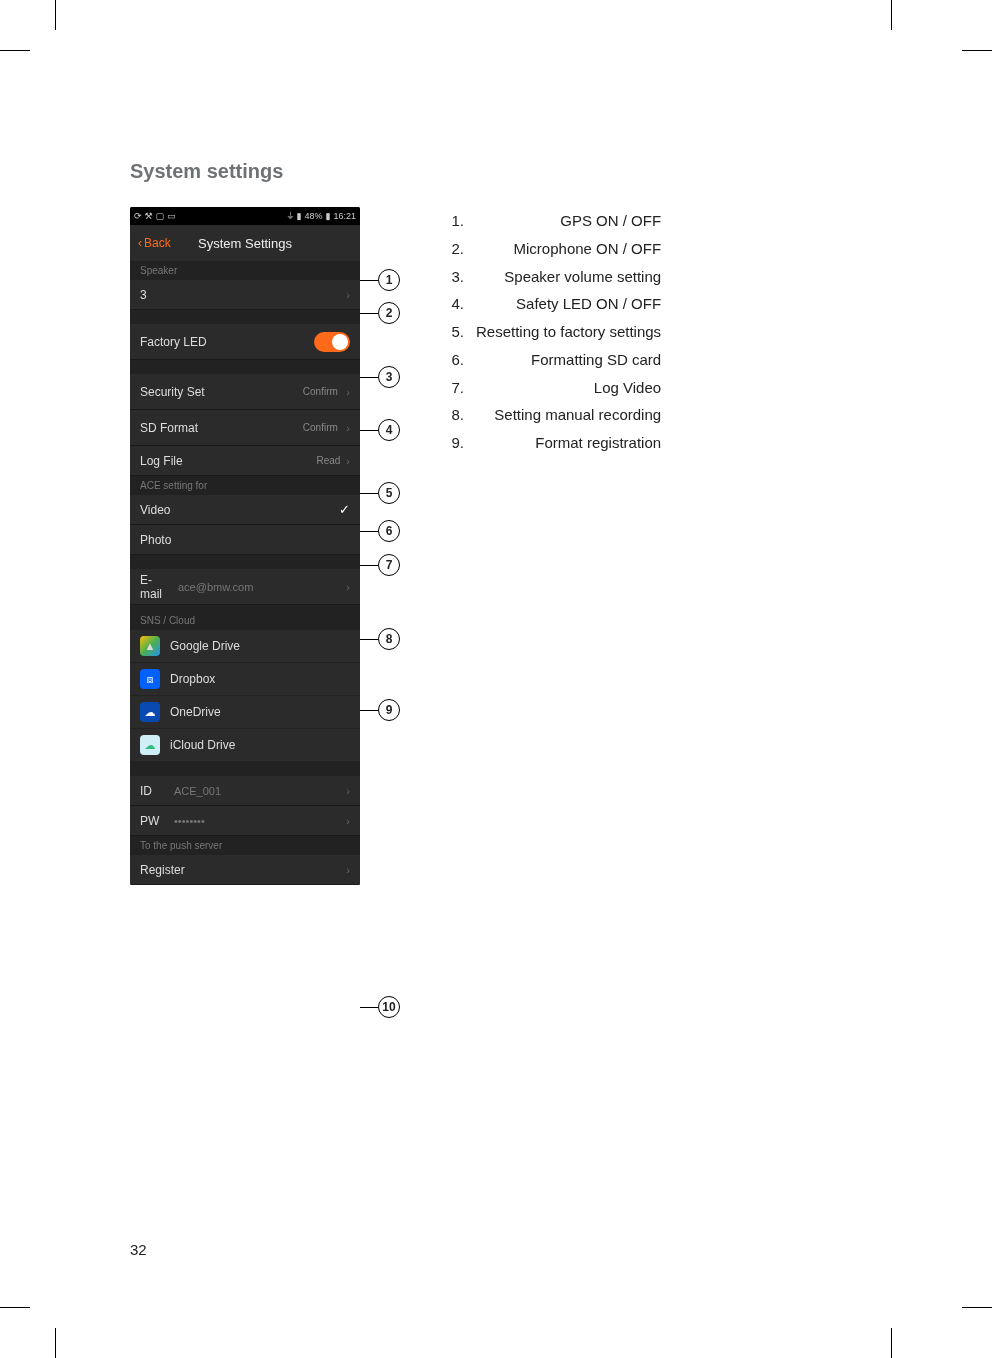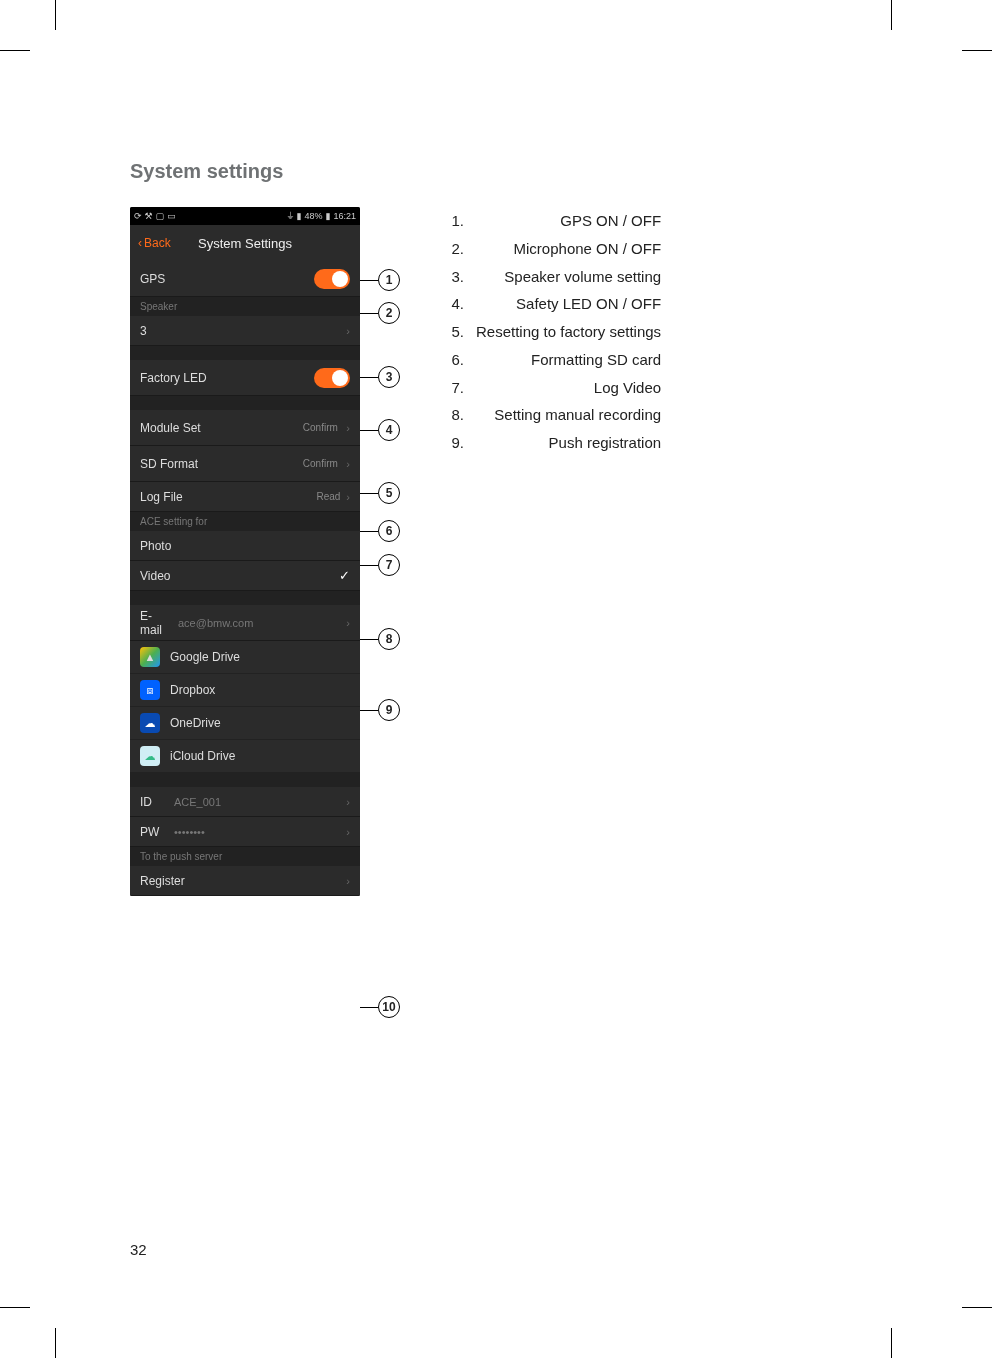--- a/index.html
+++ b/index.html
@@ -169,40 +169,36 @@
         </div>
 
         <div class="navbar">
           <div class="back">
             <span>‹</span>
             <span>Back</span>
           </div>
           <div class="navtitle">System Settings</div>
         </div>
 
-        <div class="row tall">
-          <span class="label">GPS</span>
-          <div class="toggle"></div>
-        </div>
 
         <div class="section-hdr">Speaker</div>
         <div class="row">
           <span class="label">3</span>
           <span class="chev">›</span>
         </div>
 
         <div class="spacer"></div>
         <div class="row tall">
           <span class="label">Factory LED</span>
           <div class="toggle"></div>
         </div>
 
         <div class="spacer"></div>
         <div class="row tall">
-          <span class="label">Module Set</span>
+          <span class="label">Security Set</span>
           <div class="right-side">
             <span class="value" style="width:40px">Confirm</span>
             <span class="chev">›</span>
           </div>
         </div>
         <div class="row tall">
           <span class="label">SD Format</span>
           <div class="right-side">
             <span class="value" style="width:40px">Confirm</span>
             <span class="chev">›</span>
@@ -211,34 +207,35 @@
         <div class="row">
           <span class="label">Log File</span>
           <div class="right-side">
             <span class="value">Read</span>
             <span class="chev">›</span>
           </div>
         </div>
 
         <div class="section-hdr">ACE setting for</div>
         <div class="row">
-          <span class="label">Photo</span>
-        </div>
-        <div class="row">
           <span class="label">Video</span>
           <span class="check">✓</span>
+        </div>
+        <div class="row">
+          <span class="label">Photo</span>
         </div>
 
         <div class="spacer"></div>
         <div class="row tall">
           <span class="label" style="width:30px">E-mail</span>
           <span class="label dim" style="flex:1;padding-left:8px">ace@bmw.com</span>
           <span class="chev">›</span>
         </div>
 
+        <div class="section-hdr" style="padding-top:10px">SNS / Cloud</div>
         <div class="cloud-row">
           <div class="cloud-icon gd">▲</div>
           <span class="label">Google Drive</span>
         </div>
         <div class="cloud-row">
           <div class="cloud-icon db">⧈</div>
           <span class="label">Dropbox</span>
         </div>
         <div class="cloud-row">
           <div class="cloud-icon od">☁</div>
@@ -346,19 +343,19 @@
       <div class="item">
           <span class="num">7.</span>
           <span class="txt">Log Video</span>
         </div>
       <div class="item">
           <span class="num">8.</span>
           <span class="txt">Setting manual recording</span>
         </div>
       <div class="item">
           <span class="num">9.</span>
-          <span class="txt">Push registration</span>
+          <span class="txt">Format registration</span>
         </div>
     </div>
   </div>
 </div>
 
 <div class="page-num">32</div>
 
 </body></html>

